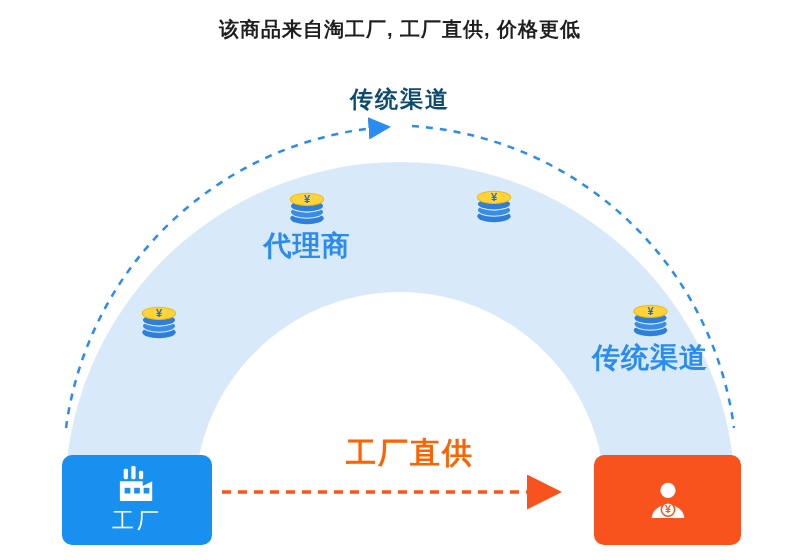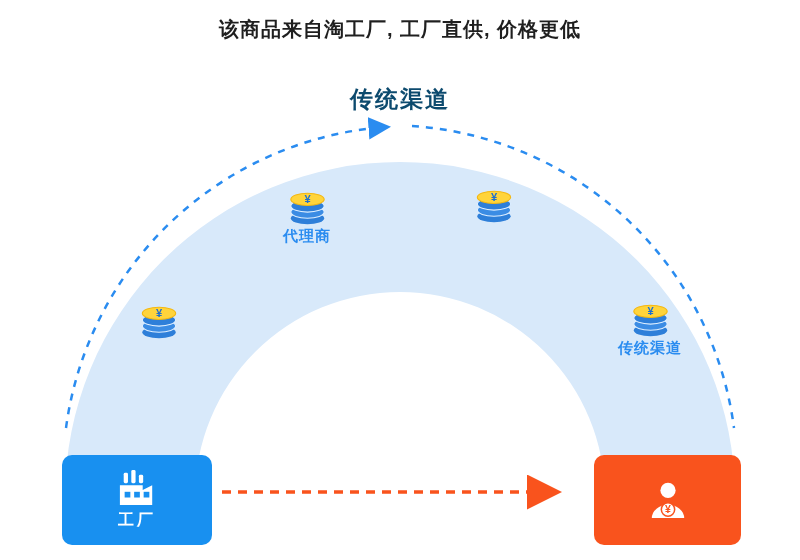--- a/index.html
+++ b/index.html
@@ -16,37 +16,37 @@
   }
   .channel-label {
     position:absolute; top:84px; left:0; right:0; text-align:center;
     font-size:23px; font-weight:700; color:#0c4a6e; letter-spacing:2px;
   }
   .node {
     position:absolute; display:flex; flex-direction:column;
     align-items:center; gap:1px; transform:translateX(-50%);
   }
   .node .label {
-    font-size:15px; font-weight:600; color:#2a8cf0;
+    font-size:28px; font-weight:600; color:#2a8cf0;
     letter-spacing:1px; white-space:nowrap;
   }
   .direct-label {
     position:absolute; top:433px; left:410px; transform:translateX(-50%);
     font-size:30px; font-weight:700; color:#fd6300; letter-spacing:2px;
     white-space:nowrap;
   }
   .end-box {
     position:absolute; top:455px; height:90px; border-radius:10px;
     display:flex; flex-direction:column; align-items:center;
     justify-content:center; gap:3px;
   }
   .factory-box { left:62px;  width:150px; background:#1890f0; }
   .consumer-box{ left:594px; width:147px; background:#f9531d; }
   .end-box .box-label {
-    color:#ffffff; font-size:16px; font-weight:700; letter-spacing:3px;
+    color:#ffffff; font-size:22px; font-weight:400; letter-spacing:3px;
     white-space:nowrap;
   }
 </style>
 </head>
 <body>
 
 <div class="stage">
 
   <svg class="bg-svg" width="800" height="560" viewBox="0 0 800 560">
     <defs>
@@ -106,20 +106,21 @@
     <svg width="45" height="40" viewBox="0 0 40 36">
       <ellipse cx="20" cy="29" rx="15" ry="5.5" fill="#2e7fd9"></ellipse>
       <ellipse cx="20" cy="23.5" rx="15" ry="5.5" fill="#3b8ce4" stroke="#ddeeff" stroke-width="1"></ellipse>
       <ellipse cx="20" cy="18" rx="15" ry="5.5" fill="#2e7fd9" stroke="#ddeeff" stroke-width="1"></ellipse>
       <ellipse cx="20" cy="12" rx="15" ry="5.5" fill="#ffd43b" stroke="#f4b811" stroke-width="1"></ellipse>
       <text x="20" y="15.5" text-anchor="middle" font-size="10" font-weight="bold" fill="#1d6fd0">¥</text>
     </svg>
     <span class="label">传统渠道</span>
   </div>
 
+  <div class="direct-label">工厂直供</div>
 
   <div class="end-box factory-box">
     <svg width="48" height="38" viewBox="0 0 48 40">
       <rect x="10" y="4" width="4.5" height="11" rx="1.5" fill="#ffffff"></rect>
       <rect x="18" y="1" width="4.5" height="14" rx="1.5" fill="#ffffff"></rect>
       <rect x="26" y="6" width="4.5" height="9" rx="1.5" fill="#ffffff"></rect>
       <path d="M6 38 V17 h24 l0 5 l10 -5 v21 Z" fill="#ffffff"></path>
       <rect x="11" y="24" width="6" height="6" fill="#1890f0"></rect>
       <rect x="21" y="24" width="6" height="6" fill="#1890f0"></rect>
       <rect x="31" y="24" width="6" height="6" fill="#1890f0"></rect>

